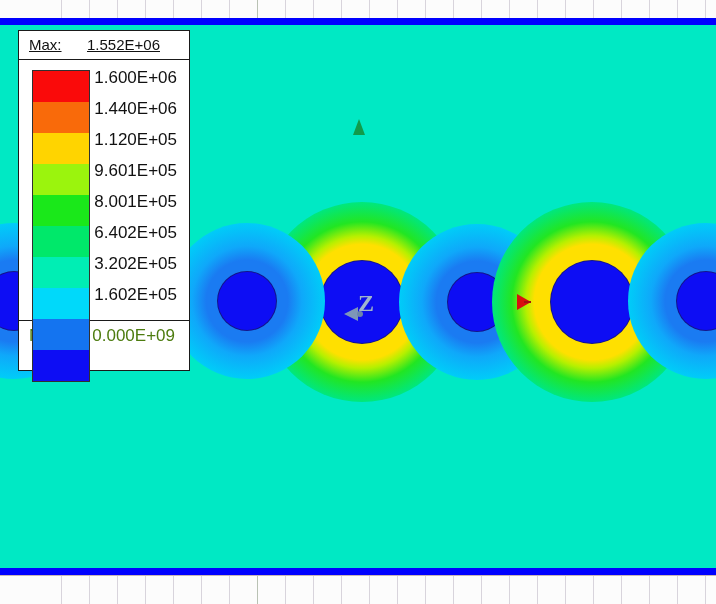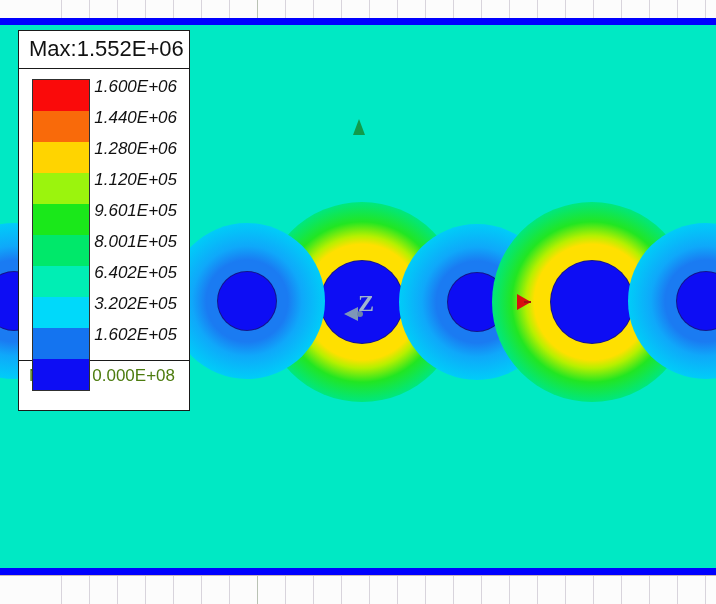--- a/index.html
+++ b/index.html
@@ -54,34 +54,34 @@
     position:absolute;left:18px;top:30px;width:172px;
     background:#ffffff;border:1px solid #1a1a1a;
     box-sizing:border-box;
   }
   #legend .row-title{
     padding:7px 10px 9px 10px;border-bottom:1px solid #1a1a1a;
     font-size:21px;font-weight:700;color:#111;letter-spacing:.2px;
   }
   #legend .row-max{
     padding:5px 10px 6px 10px;border-bottom:1px solid #1a1a1a;
-    font-size:22px;color:#111;display:flex;
+    font-size:15px;color:#111;display:flex;text-decoration:underline;
   }
   #legend .row-max .k{width:58px;}
-  #legend .row-max .v{flex:1;text-align:center;padding-right:4px;}
+  #legend .row-max .v{flex:1;text-align:left;padding-right:4px;}
   #legend .row-min{
     padding:5px 10px 24px 10px;border-top:1px solid #1a1a1a;
     font-size:17px;color:#4d7c0f;display:flex;
   }
   #legend .row-min .k{width:58px;}
   #legend .row-min .v{flex:1;text-align:right;padding-right:4px;}
   #legend .scale{position:relative;padding:8px 0 10px 0;}
   .swatches{position:absolute;left:13px;top:10px;width:56px;border:1px solid #303030;}
   .sw{height:31px;display:block;}
-  .ticklabels{margin-left:0;font-style:italic;}
+  .ticklabels{margin-left:0;}
   .tlab{height:31px;line-height:31px;font-size:17px;color:#111;
         text-align:right;padding-right:12px;}
   .tlab:first-child{margin-top:-6px;}
 </style>
 </head>
 <body>
 
 <div id="stage">
 
   <div class="ruler top" id="ruler-top">
@@ -186,29 +186,28 @@
           <span class="sw" style="background: rgb(26, 232, 26);"></span>
           <span class="sw" style="background: rgb(0, 232, 106);"></span>
           <span class="sw" style="background: rgb(0, 238, 180);"></span>
           <span class="sw" style="background: rgb(0, 217, 250);"></span>
           <span class="sw" style="background: rgb(20, 116, 240);"></span>
           <span class="sw" style="background: rgb(13, 13, 244);"></span>
         </div>
       <div class="ticklabels" id="ticklabels">
           <div class="tlab">1.600E+06</div>
           <div class="tlab">1.440E+06</div>
-          <div class="tlab">1.280E+06</div>
           <div class="tlab">1.120E+05</div>
           <div class="tlab">9.601E+05</div>
           <div class="tlab">8.001E+05</div>
           <div class="tlab">6.402E+05</div>
           <div class="tlab">3.202E+05</div>
           <div class="tlab">1.602E+05</div>
         </div>
     </div>
 
     <div class="row-min">
       <span class="k">Min:</span>
-      <span class="v">0.000E+08</span>
+      <span class="v">0.000E+09</span>
     </div>
   </div>
 
 </div>
 
 </body></html>

